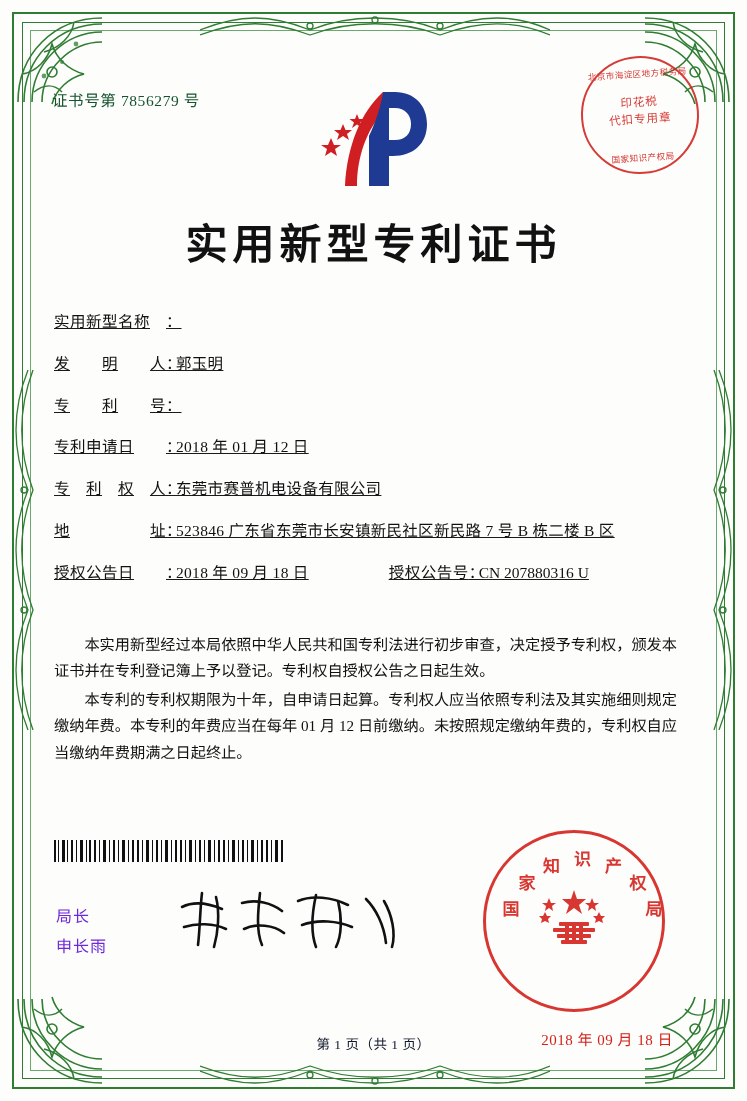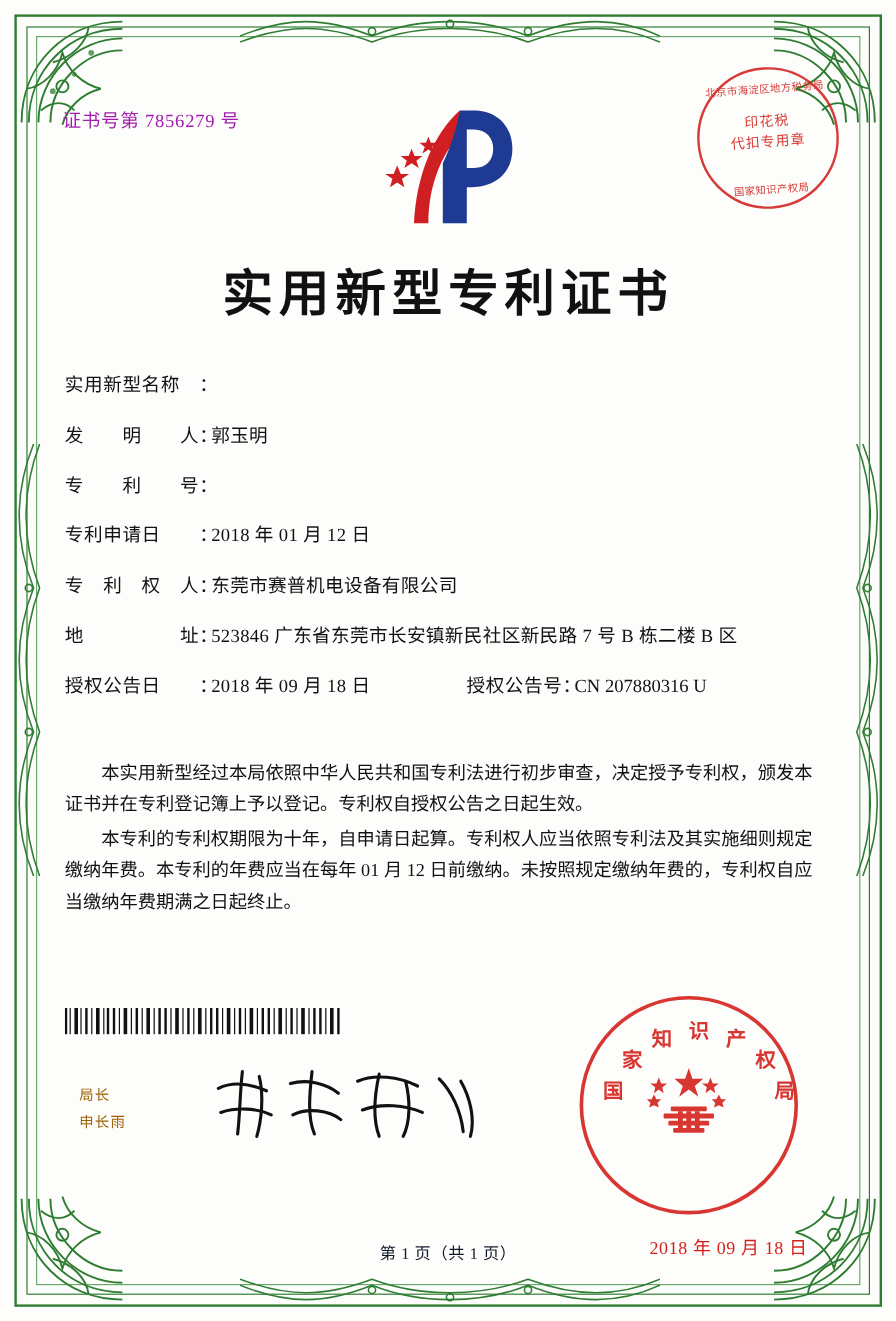--- a/index.html
+++ b/index.html
@@ -67,21 +67,21 @@
     left: 40px; top: 40px;
     right: 40px; bottom: 40px;
   }
 
   .cert-no {
     position: absolute;
     left: 12px;
     top: 48px;
     font-size: 15.5px;
     letter-spacing: 0.6px;
-    color: #a21caf;
+    color: #14532d;
     font-family: "Liberation Serif", "DejaVu Serif", serif;
   }
 
   
   .logo {
     position: absolute;
     left: 50%;
     top: 46px;
     transform: translateX(-50%);
     width: 130px;
@@ -133,20 +133,21 @@
     color: #111;
     font-family: "Liberation Serif", "DejaVu Serif", serif;
   }
 
   
   .fields {
     position: absolute;
     left: 14px;
     right: 26px;
     top: 270px;
+    text-decoration: underline;
   }
   .field-row {
     display: flex;
     align-items: flex-start;
     margin-bottom: 18.5px;
     font-size: 15.5px;
     line-height: 1.5;
     color: #111;
   }
   .field-label {
@@ -199,26 +200,26 @@
     position: absolute;
     left: 14px;
     top: 800px;
     width: 230px;
     height: 22px;
   }
 
   
   .sig-block {
     position: absolute;
-    left: 26px;
+    left: 16px;
     top: 862px;
-    font-size: 12px;
+    font-size: 16px;
     line-height: 1.85;
     letter-spacing: 1px;
-    color: #a16207;
+    color: #6d28d9;
   }
   .sig-hand {
     position: absolute;
     left: 130px;
     top: 845px;
     width: 240px;
     height: 70px;
   }
 
   

